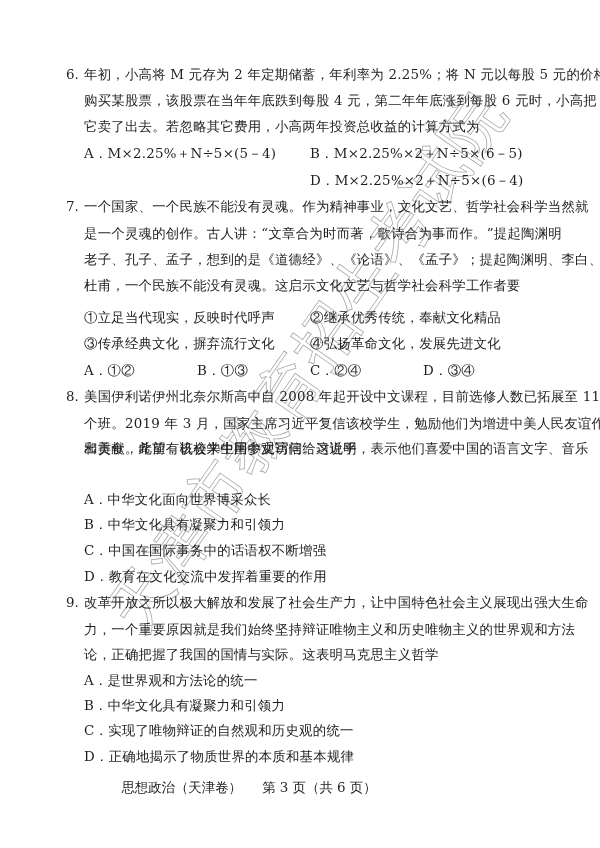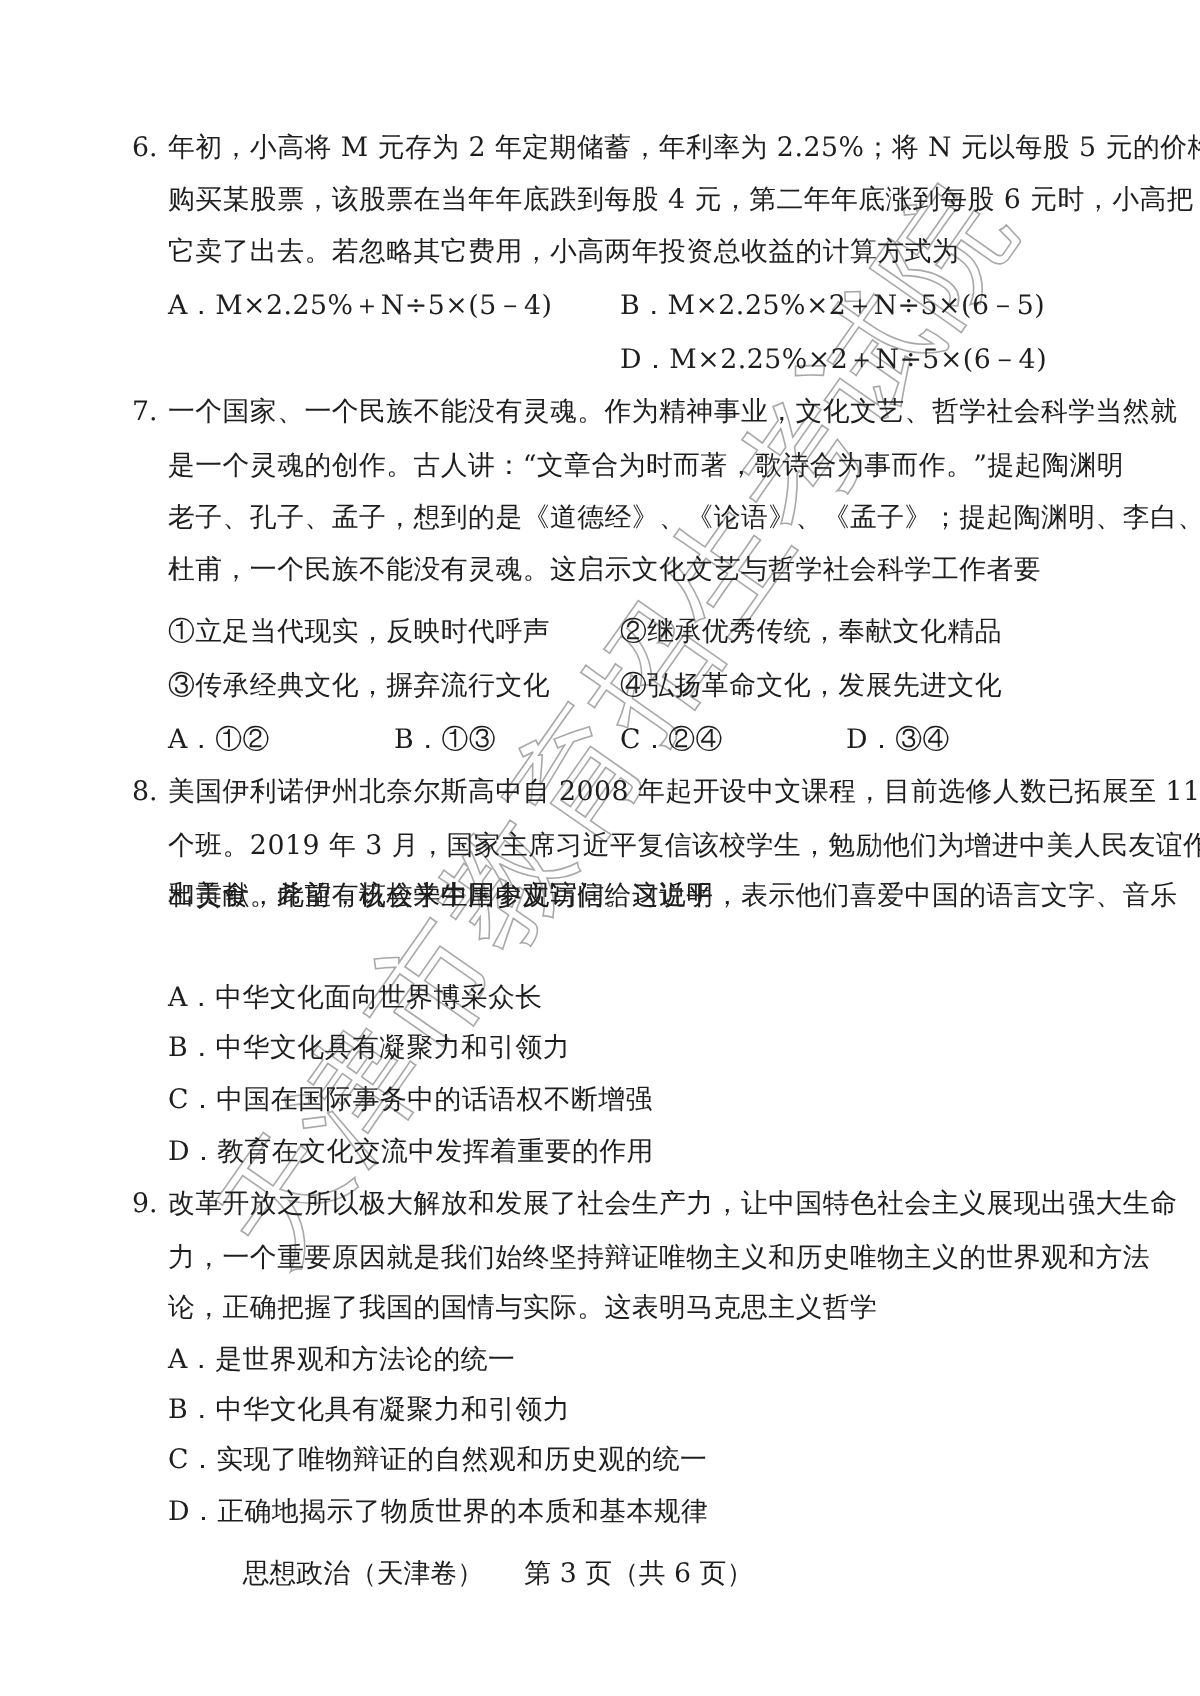--- a/index.html
+++ b/index.html
@@ -45,21 +45,21 @@
       <span style="position:absolute; left:226px"><span>D．</span><span>M×2.25%×2＋N÷5×(6－4)</span></span>
     </div>
   </div>
 
   <div>
     <span class="qnum" style="top:197px">7.</span>
     <div class="line" style="top:197px">一个国家、一个民族不能没有灵魂。作为精神事业，文化文艺、哲学社会科学当然就</div>
     <div class="line" style="top:224px">是一个灵魂的创作。古人讲：“文章合为时而著，歌诗合为事而作。”提起陶渊明</div>
     <div class="line" style="top:250px">老子、孔子、孟子，想到的是《道德经》、《论语》、《孟子》；提起陶渊明、李白、</div>
     <div class="line" style="top:276px">杜甫，一个民族不能没有灵魂。这启示文化文艺与哲学社会科学工作者要</div>
-    <div class="line" style="top:308px; width:450px;font-family:Liberation Mono, monospace;">
+    <div class="line" style="top:308px; width:450px;">
       <span style="position:absolute; left:0">①立足当代现实，反映时代呼声</span>
       <span style="position:absolute; left:226px">②继承优秀传统，奉献文化精品</span>
     </div>
     <div class="line" style="top:334px; width:450px;">
       <span style="position:absolute; left:0">③传承经典文化，摒弃流行文化</span>
       <span style="position:absolute; left:226px">④弘扬革命文化，发展先进文化</span>
     </div>
     <div class="line" style="top:361px; width:450px;">
       <span style="position:absolute; left:0"><span>A．</span><span>①②</span></span>
       <span style="position:absolute; left:113px"><span>B．</span><span>①③</span></span>

